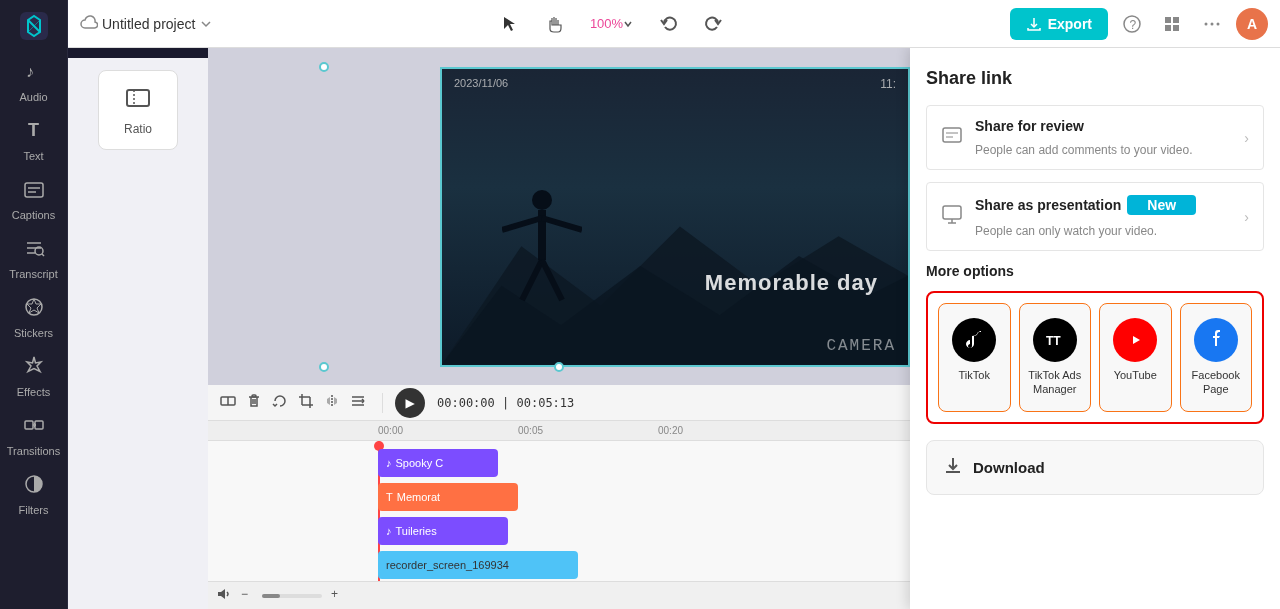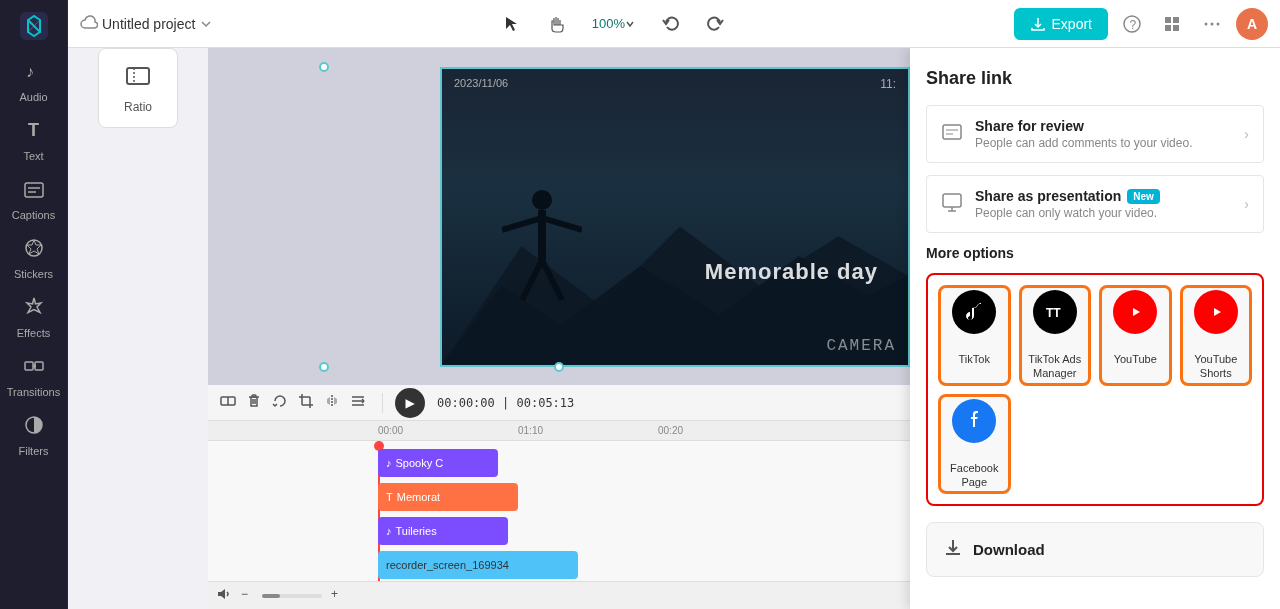--- a/index.html
+++ b/index.html
@@ -41,22 +41,23 @@
     }
     .sidebar-item .icon { font-size: 20px; }
 
     
     .panel-area {
       width: 140px;
       background: #f0f0f5;
       display: flex;
       flex-direction: column;
       align-items: center;
-      padding: 0 8px;
+      padding: 12px 8px;
       gap: 8px;
+      margin-top: 10px;
     }
     .panel-ratio {
       width: 80px;
       height: 80px;
       background: #fff;
       border-radius: 8px;
       display: flex;
       flex-direction: column;
       align-items: center;
       justify-content: center;
@@ -93,31 +94,31 @@
     .topbar-center { flex: 1; display: flex; align-items: center; justify-content: center; gap: 12px; }
     .topbar-right { display: flex; align-items: center; gap: 8px; }
     .tool-btn {
       width: 32px; height: 32px;
       display: flex; align-items: center; justify-content: center;
       cursor: pointer; border-radius: 4px; color: #555; font-size: 16px;
       border: none; background: transparent;
     }
     .zoom-selector {
       display: flex; align-items: center; 
-      font-size: 13px; color: #0f766e; cursor: pointer;
+      font-size: 13px; color: #ec4899; cursor: pointer;
       padding: 4px 8px; border-radius: 4px;
     }
     .export-btn {
       background: #00c4cc;
       color: #fff;
       border: none;
       padding: 8px 16px;
       border-radius: 6px;
       font-size: 14px;
-      font-weight: 400;
+      font-weight: 700;
       cursor: pointer;
       display: flex;
       align-items: center;
       gap: 6px;
     }
     .icon-btn {
       width: 32px; height: 32px;
       display: flex; align-items: center; justify-content: center;
       cursor: pointer; border-radius: 50%; color: #555; font-size: 16px;
       border: none; background: transparent;
@@ -144,21 +145,21 @@
       height: 300px;
       background: #1a2535;
       border: 2px solid #5bc8d0;
       position: relative;
       overflow: hidden;
     }
     .video-canvas .timestamp-tl { position: absolute; top: 8px; left: 12px; color: #ccc; font-size: 11px; opacity: 0.8; }
     .video-canvas .timestamp-tr { position: absolute; top: 8px; right: 12px; color: #ccc; font-size: 12px; opacity: 0.8; margin-left: 24px; }
     .video-title {
       position: absolute;
-      bottom: 80px;
+      bottom: 69px;
       right: 30px;
       font-size: 22px;
       font-weight: bold;
       color: rgba(255,255,255,0.85);
       letter-spacing: 1px;
       margin-top: 20px;
     }
     .camera-watermark {
       position: absolute;
       bottom: 10px;
@@ -290,50 +291,50 @@
       padding: 12px 14px;
       border: 1px solid #e5e5e5;
       border-radius: 4px;
       cursor: pointer;
       gap: 12px;
       transition: background 0.15s;
     }
     .share-icon { font-size: 20px; color: #666; }
     .share-texts { flex: 1; }
     .share-title { font-size: 14px; font-weight: 600; color: #222; display: flex; align-items: center; gap: 6px; }
-    .share-desc { font-size: 12px; color: #888; margin-top: 2px; }
+    .share-desc { font-size: 12px; color: #888; margin-top: 9px; }
     .new-badge {
       background: #00b4d8;
       color: #fff;
-      font-size: 10px;
+      font-size: 14px;
       font-weight: 600;
-      padding: 2px 6px;
+      padding: 2px 20px;
       border-radius: 4px;
     }
     .chevron { color: #bbb; font-size: 14px; }
 
     .more-options-title { font-size: 14px; font-weight: 600; color: #222; }
     .more-options-grid {
       display: grid;
       grid-template-columns: repeat(4, 1fr);
       gap: 8px;
       border: 2px solid #e00;
       border-radius: 8px;
       padding: 10px;
     }
     .platform-btn {
       display: flex;
       flex-direction: column;
       align-items: center;
-      gap: 18px;
-      padding: 2px 4px;
+      gap: 6px;
+      padding: 14px 4px;
       border-radius: 8px;
       cursor: pointer;
       background: #f8f8f8;
-      border: 3px solid #f97316;
+      border: 1px solid #f97316;
     }
     .platform-logo {
       width: 44px; height: 44px;
       border-radius: 50%;
       display: flex; align-items: center; justify-content: center;
       font-size: 20px;
     }
     .platform-name { font-size: 11px; color: #333; text-align: center; font-weight: 500; line-height: 1.3; }
     .logo-tiktok { background: #000; color: #fff; }
     .logo-tiktok-ads { background: #000; color: #fff; }
@@ -395,20 +396,32 @@
   </div>
   <div class="sidebar-item">
     <span class="icon">
       <svg width="22" height="22" viewBox="0 0 22 22">
           <rect x="2" y="5" width="18" height="14" rx="2" fill="none" stroke="#aaa" stroke-width="1.5"></rect>
           <line x1="5" y1="10" x2="17" y2="10" stroke="#aaa" stroke-width="1.5"></line>
           <line x1="5" y1="14" x2="13" y2="14" stroke="#aaa" stroke-width="1.5"></line>
         </svg>
     </span>
     <span>Captions</span>
+  </div>
+  <div class="sidebar-item">
+    <span class="icon">
+      <svg width="22" height="22" viewBox="0 0 22 22">
+          <line x1="4" y1="6" x2="18" y2="6" stroke="#aaa" stroke-width="1.5"></line>
+          <line x1="4" y1="11" x2="18" y2="11" stroke="#aaa" stroke-width="1.5"></line>
+          <line x1="4" y1="16" x2="12" y2="16" stroke="#aaa" stroke-width="1.5"></line>
+          <circle cx="16" cy="14" r="4" fill="none" stroke="#aaa" stroke-width="1.5"></circle>
+          <line x1="19" y1="17" x2="21" y2="19" stroke="#aaa" stroke-width="1.5"></line>
+        </svg>
+    </span>
+    <span>Transcript</span>
   </div>
   <div class="sidebar-item">
     <span class="icon">
       <svg width="22" height="22" viewBox="0 0 22 22">
           <circle cx="11" cy="11" r="8" fill="none" stroke="#aaa" stroke-width="1.5"></circle>
           <path d="M11 3 L13 8 L18 8 L14 12 L16 17 L11 14 L6 17 L8 12 L4 8 L9 8 Z" fill="none" stroke="#aaa" stroke-width="1"></path>
         </svg>
     </span>
     <span>Stickers</span>
   </div>
@@ -615,21 +628,21 @@
         <span class="time-display">
           <span>00:00:00</span>
           <span> | </span>
           <span>00:05:13</span>
         </span>
       </div>
 
       <div class="timeline-area">
         <div class="timeline-ruler">
           <span class="ruler-mark" style="left:170px">00:00</span>
-          <span class="ruler-mark" style="left:310px">01:10</span>
+          <span class="ruler-mark" style="left:310px">00:05</span>
           <span class="ruler-mark" style="left:450px">00:20</span>
 
         </div>
         <div style="position:relative;">
           <div class="timeline-playhead">
             <div class="playhead-dot"></div>
           </div>
           <div class="timeline-tracks">
             <div class="track track-spooky">
               <span class="track-icon">♪</span>
@@ -732,28 +745,20 @@
 
         <div class="platform-btn">
           <div class="platform-logo logo-youtube">
             <svg width="24" height="24" viewBox="0 0 24 24">
                 <polygon points="10,8 17,12 10,16" fill="white"></polygon>
               </svg>
           </div>
           <span class="platform-name">YouTube</span>
         </div>
 
-        <div class="platform-btn">
-          <div class="platform-logo logo-yt-shorts">
-            <svg width="24" height="24" viewBox="0 0 24 24">
-                <polygon points="10,8 17,12 10,16" fill="white"></polygon>
-              </svg>
-          </div>
-          <span class="platform-name">YouTube Shorts</span>
-        </div>
 
         <div class="platform-btn">
           <div class="platform-logo logo-facebook">
             <svg width="24" height="24" viewBox="0 0 24 24">
                 <path d="M13 8 L13 6 C13 5 14 4 15 4 L16 4 L16 2 L14 2 C12 2 11 3 11 5 L11 8 L9 8 L9 10 L11 10 L11 18 L13 18 L13 10 L15 10 L16 8 Z" fill="white"></path>
               </svg>
           </div>
           <span class="platform-name">Facebook Page</span>
         </div>
 

